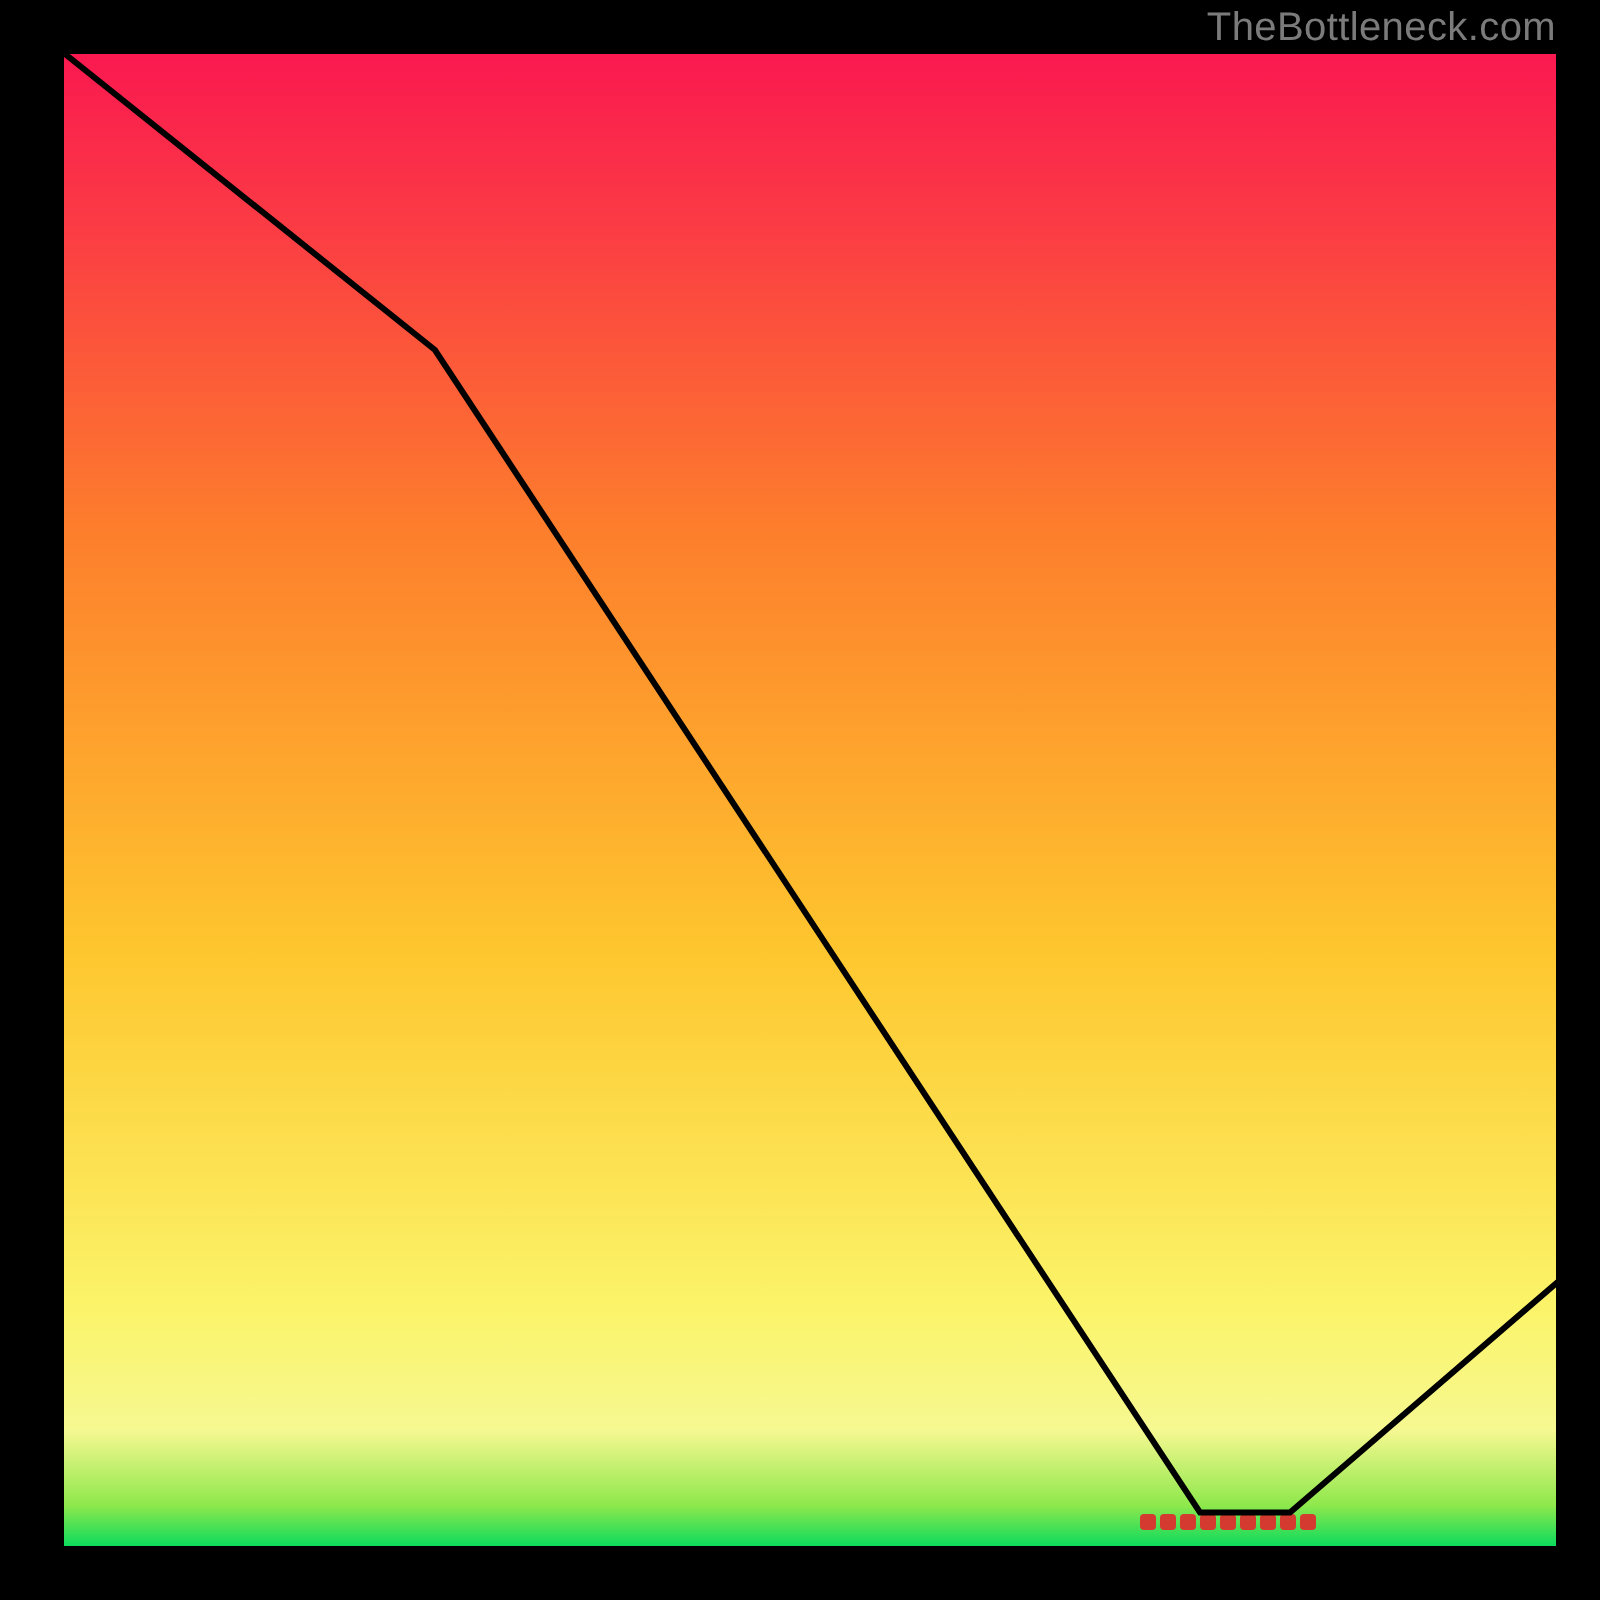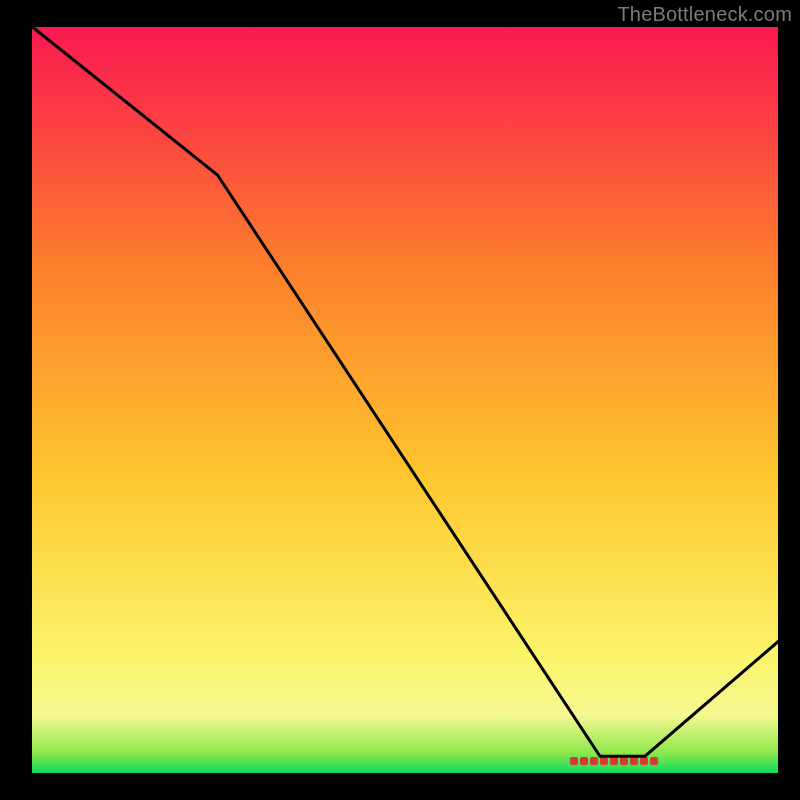--- a/index.html
+++ b/index.html
@@ -13,21 +13,21 @@
   }
   .frame {
     position: relative;
     width: 800px;
     height: 800px;
     background: #000000;
   }
   .watermark {
     position: absolute;
     top: 3px;
-    right: 8px;
+    right: 22px;
     color: #7b7b7b;
     font-size: 20px;
     font-weight: 400;
     letter-spacing: 0.2px;
   }
   svg {
     display: block;
   }
 </style>
 </head>

